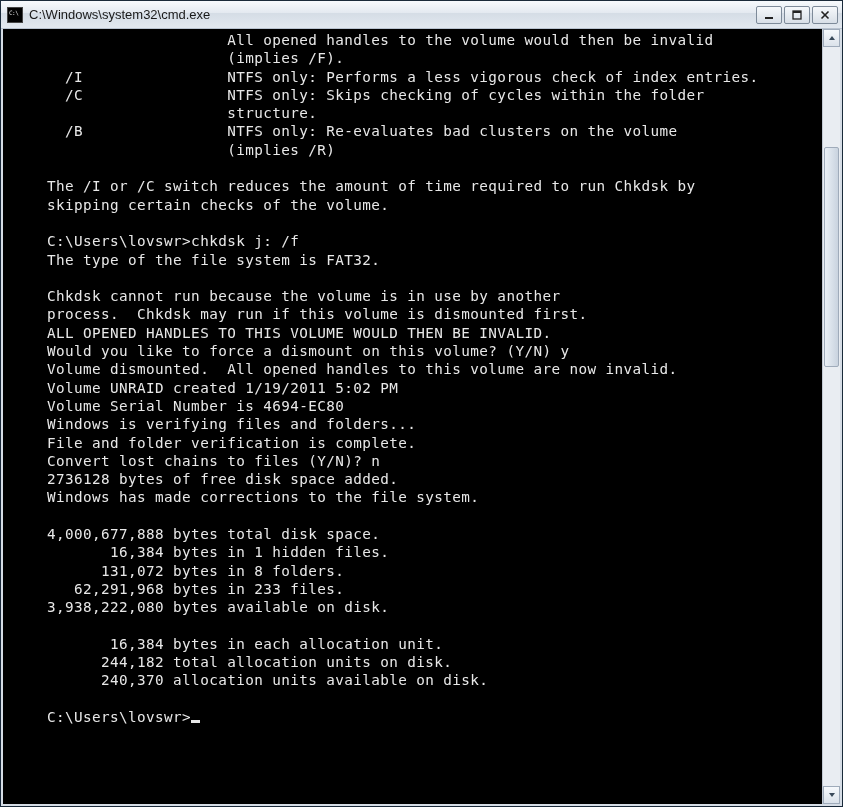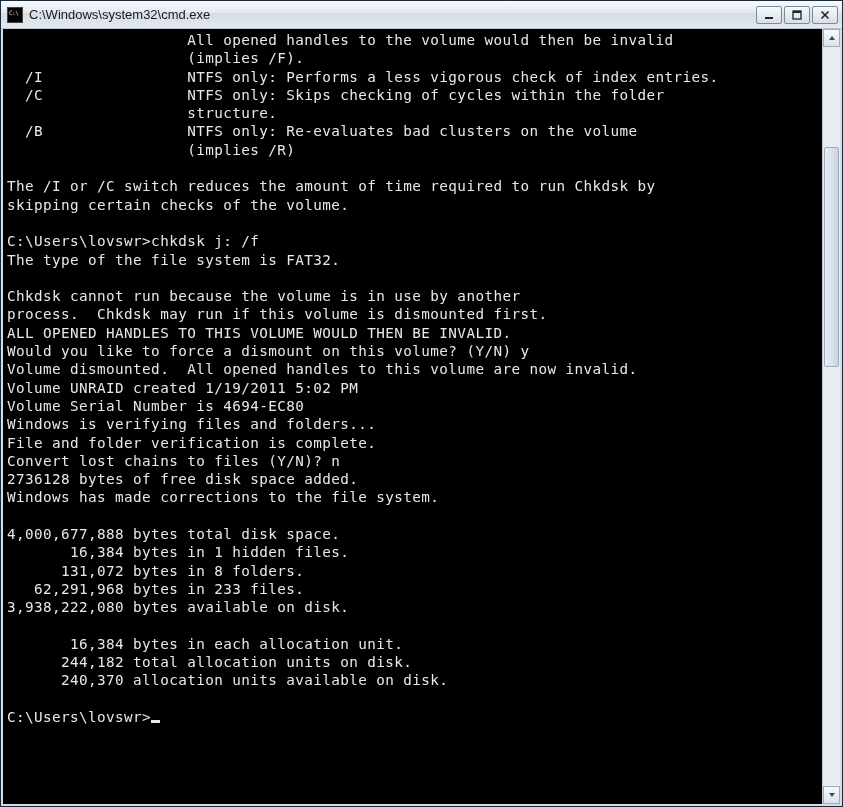--- a/index.html
+++ b/index.html
@@ -83,21 +83,21 @@
     color: #e8e8e8;
     font-family: "Lucida Console", "Consolas", monospace;
     font-size: 14.3px;
     line-height: 18.3px;
     letter-spacing: 0.4px;
     padding: 2px 0 2px 4px;
     white-space: pre;
     overflow: hidden;
     position: relative;
   }
-  .terminal .line { white-space: pre; }
+  .terminal .line { white-space: pre; margin-left: 40px; }
   .cursor {
     display: inline-block;
     width: 9px;
     height: 3px;
     background: #e8e8e8;
     vertical-align: -1px;
     margin-left: 0px;
   }
   .vscroll {
     width: 18px;

